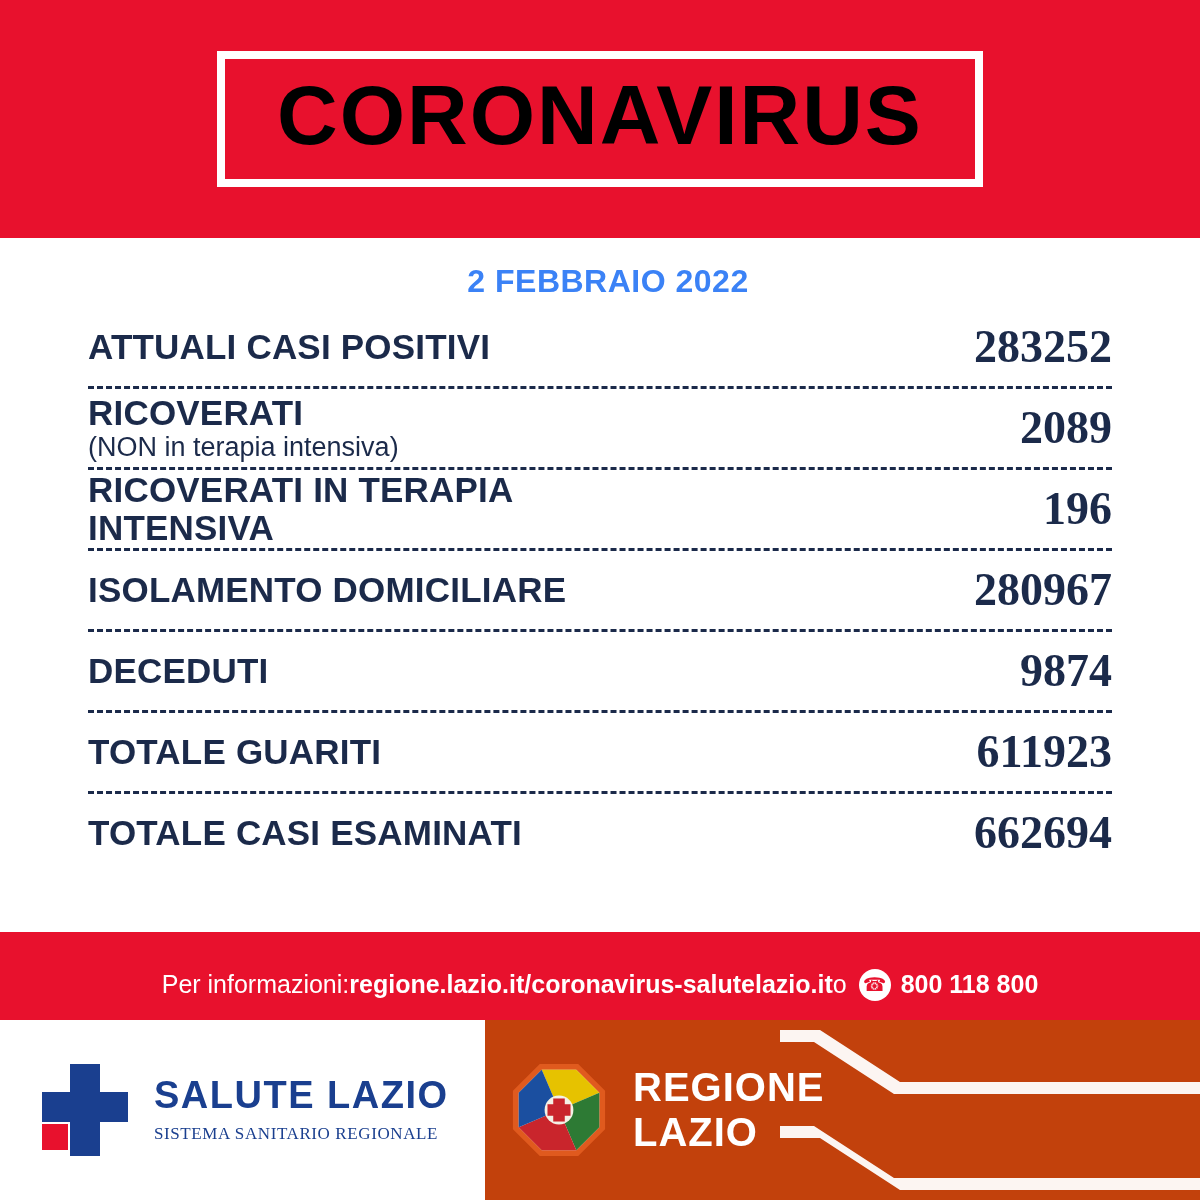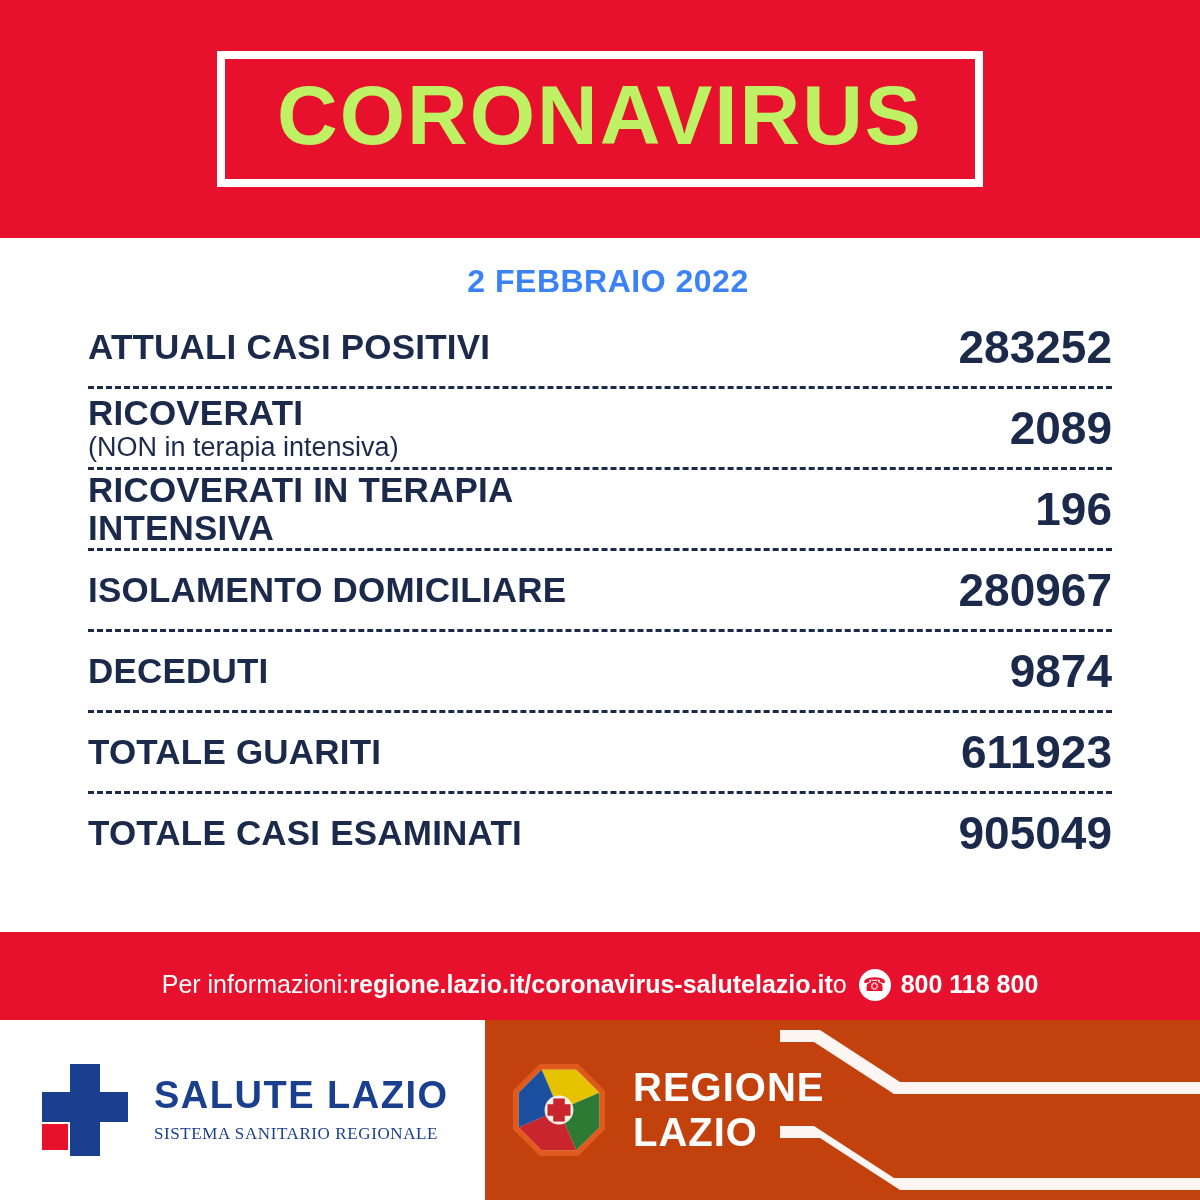--- a/index.html
+++ b/index.html
@@ -28,21 +28,21 @@
     border: 8px solid #ffffff;
     padding: 14px 52px 22px 52px;
     display: flex;
     align-items: center;
     justify-content: center;
     box-sizing: border-box;
   }
   .header-title {
     font-size: 84px;
     font-weight: bold;
-    color: #bef264;
+    color: #000000;
     letter-spacing: 2px;
     line-height: 1;
     font-family: "Liberation Sans", sans-serif;
   }
 
   
   .date-row {
     text-align: center;
     padding-top: 25px;
     padding-bottom: 8px;
@@ -82,20 +82,21 @@
     letter-spacing: 0;
     margin-top: 2px;
   }
   .stat-value {
     color: #1b2a4a;
     font-size: 46px;
     font-weight: bold;
     text-align: right;
     white-space: nowrap;
     line-height: 1;
+    font-family: Liberation Serif, serif;
   }
   .divider {
     border-top: 3px dashed #1b2a4a;
     height: 0;
     margin: 0;
   }
 
   
   .info-bar {
     position: absolute;
@@ -280,21 +281,21 @@
   <div class="divider"></div>
 
   <div class="stat-row">
     <div class="stat-label">TOTALE GUARITI</div>
     <div class="stat-value">611923</div>
   </div>
   <div class="divider"></div>
 
   <div class="stat-row">
     <div class="stat-label">TOTALE CASI ESAMINATI</div>
-    <div class="stat-value">905049</div>
+    <div class="stat-value">662694</div>
   </div>
 
 </div>
 
 <div class="info-bar">
   <span class="plain">Per informazioni: </span>
   <span class="bold">regione.lazio.it/coronavirus</span>
   <span class="bold"> - </span>
   <span class="bold">salutelazio.it</span>
   <span class="plain"> o </span>

